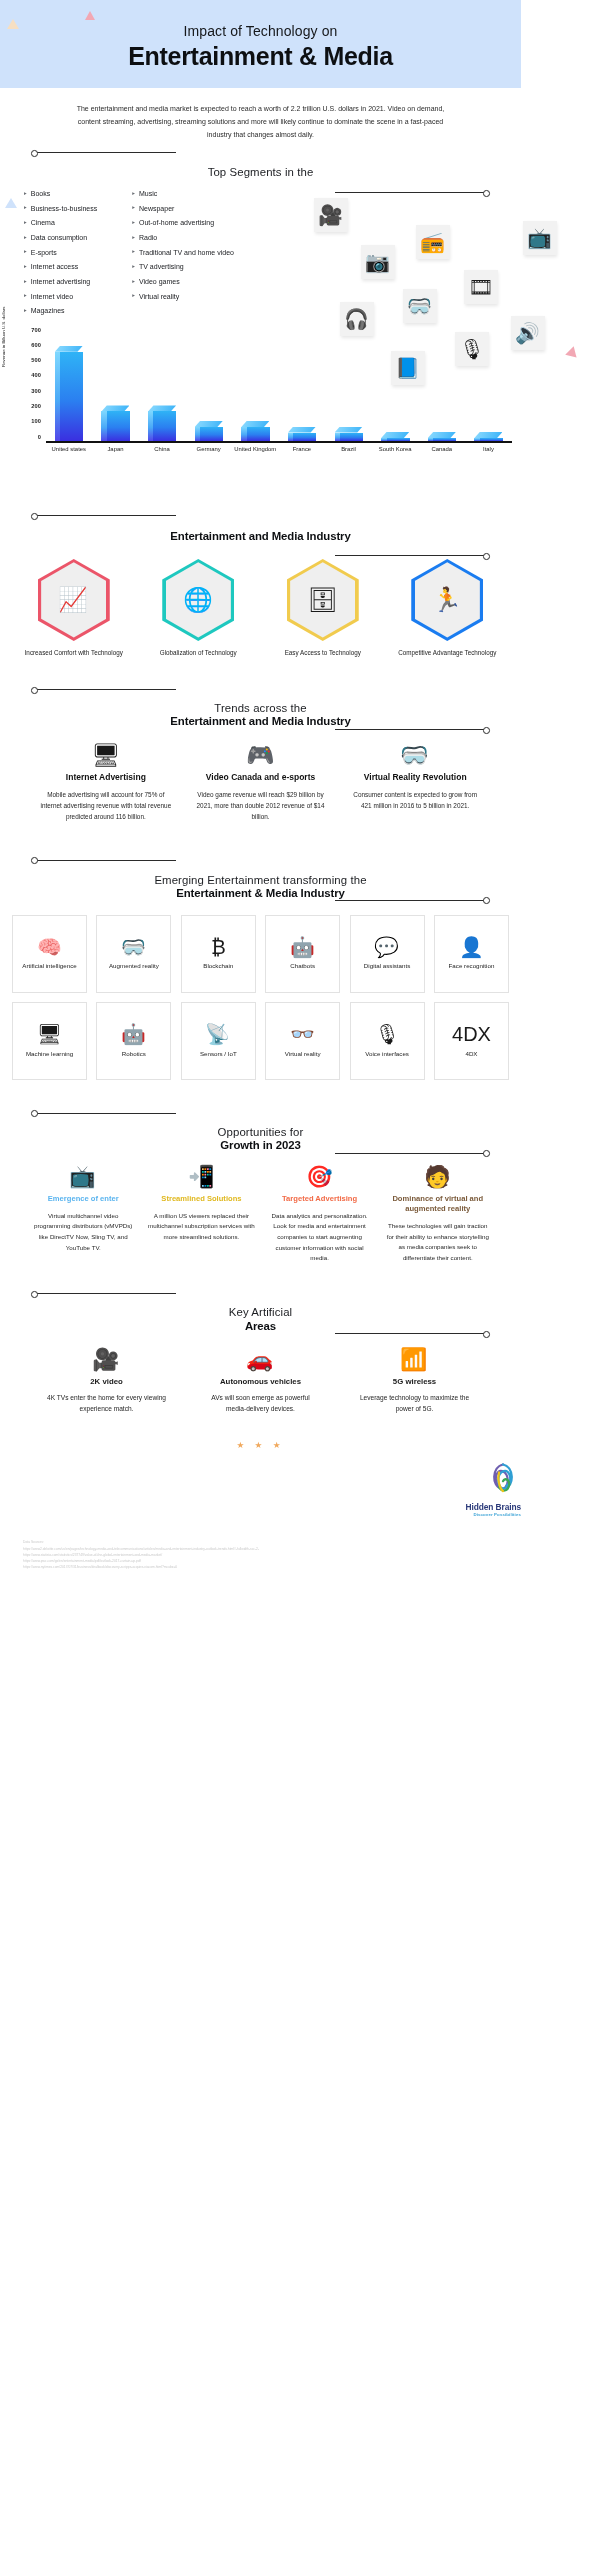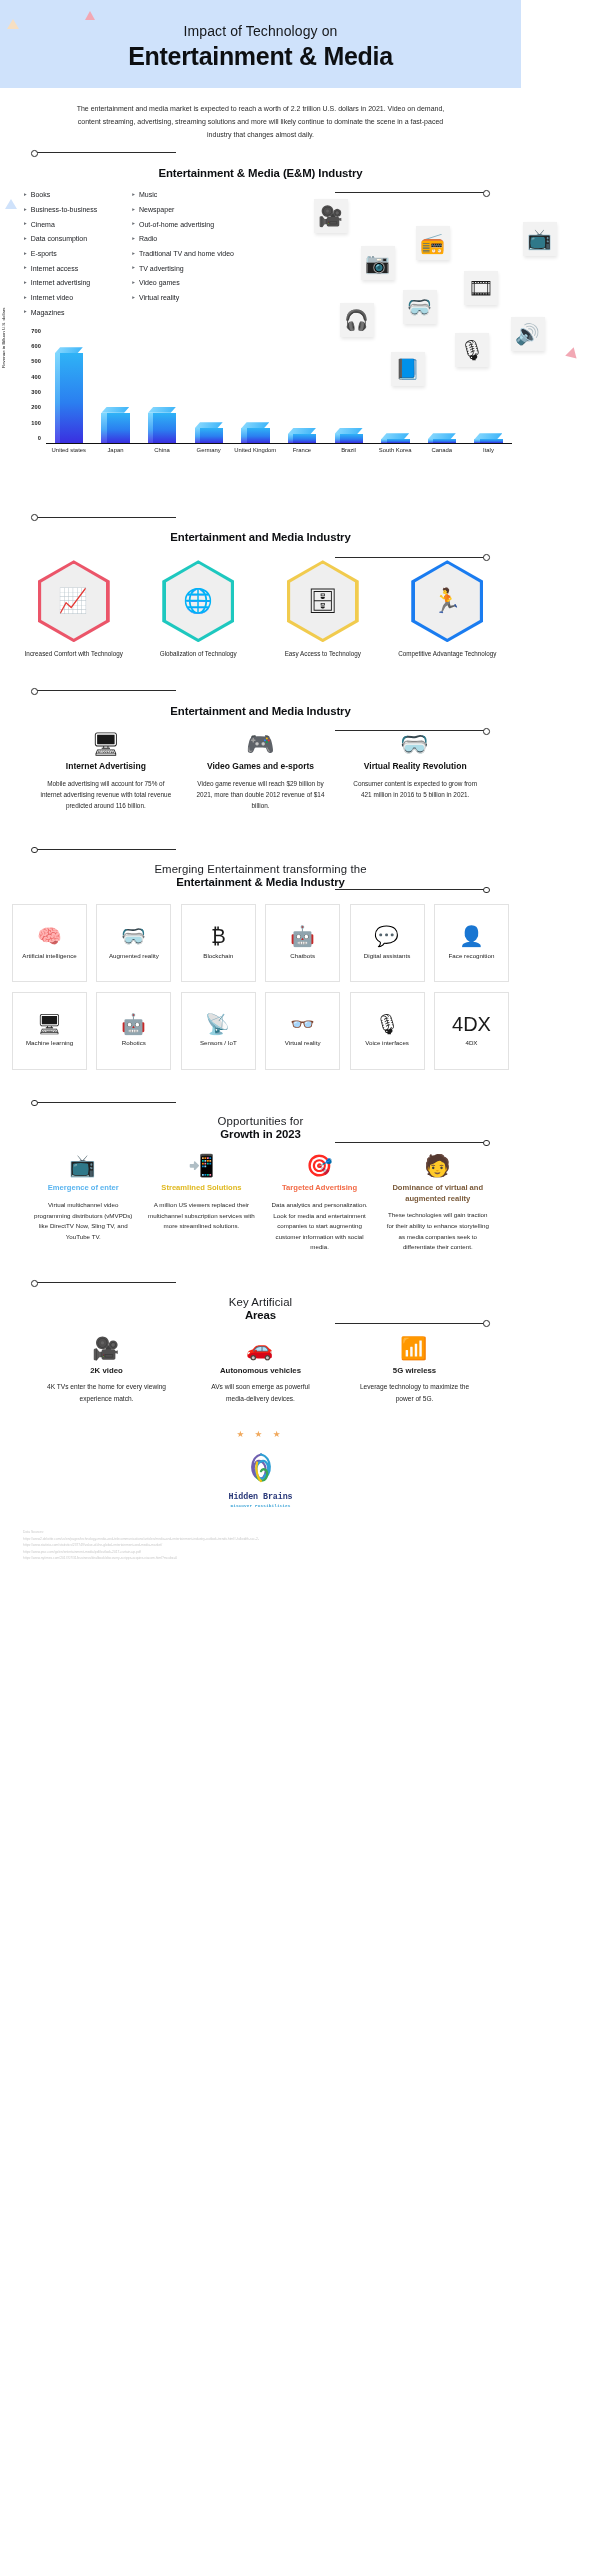--- a/index.html
+++ b/index.html
@@ -165,21 +165,21 @@
 
   
   .key-row { display: flex; justify-content: center; gap: 35px; padding: 12px 47px 16px 47px; }
   .kcol { width: 142px; text-align: center; }
   .kcol .glyph { font-size: 22px; }
   .kcol-title { font-size: 7.8px; font-weight: 700; margin-top: 6px; }
   .kcol-body { font-size: 6.6px; line-height: 1.7; color: #262626; margin-top: 6px; }
 
   
   .stars { text-align: center; padding-top: 9.4px; color: #f0a85c; font-size: 8.7px; letter-spacing: 4px; }
-  .logo-wrap { text-align: center; padding: 9.4px 0 4px 0; font-family: Liberation Mono, monospace; }
+  .logo-wrap { text-align: right; padding: 9.4px 0 4px 0; }
   .logo-name { font-size: 8.4px; font-weight: 700; color: #2b3a7a; letter-spacing: -0.1px; margin-top: 1.3px; }
   .logo-tag { font-size: 4.4px; font-weight: 700; color: #3da3d6; letter-spacing: 0.1px; margin-top: 0.7px; }
   .sources { padding: 17.4px 23px 14.8px 23px; color: #c9c9c9; font-size: 3.3px; line-height: 1.85; word-break: break-all; }
   .sources .lbl { display: block; margin-bottom: 1.3px; }
 </style>
 </head>
 <body>
 
 <div class="page">
 
@@ -191,21 +191,21 @@
     <div class="tri" style="left:597px;top:55px;border-left:4.7px solid transparent;border-right:4.7px solid transparent;border-bottom:8.7px solid #1ec8bf;"></div>
     <div class="hero-sub">Impact of Technology on</div>
     <div class="hero-title">Entertainment &amp; Media</div>
   </section>
 
   <p class="intro">The entertainment and media market is expected to reach a worth of 2.2 trillion U.S. dollars in 2021. Video on demand, content streaming, advertising, streaming  solutions and more will likely continue to dominate the scene in a fast-paced industry that changes almost daily.</p>
 
   <div class="sec-head">
     <div class="rule left"></div>
     <div class="rule right"></div>
-    <div class="t2">Entertainment &amp; Media (E&amp;M) Industry</div>
+    <div class="t1">Top Segments in the</div>
   </div>
 
   <section class="segments">
     <div class="tri" style="left:5.4px;top:14.8px;border-left:6px solid transparent;border-right:6px solid transparent;border-bottom:10.7px solid #cfe2fb;"></div>
     <div class="seg-cols">
       <div class="seg-col" id="seg-left">
           <div class="seg-item">
             <span class="caret">▸</span>
             <span>Books</span>
           </div>
@@ -448,31 +448,32 @@
           <div class="inner"></div>
           <span class="glyph">🏃</span>
         </div>
         <div class="hex-label">Competitive Advantage Technology</div>
       </div>
     </section>
 
   <div class="sec-head" style="padding-top:40px;">
     <div class="rule left" style="top:27px;"></div>
     <div class="rule right" style="top:67px;"></div>
+    <div class="t1">Trends across the</div>
     <div class="t2">Entertainment and Media Industry</div>
   </div>
   <section class="three-col" id="trends-row">
       <div class="tcol">
         <div class="glyph">🖥</div>
         <div class="tcol-title">Internet Advertising</div>
         <div class="tcol-body">Mobile advertising will account for 75% of internet advertising revenue with total revenue predicted around 116 billion.</div>
       </div>
       <div class="tcol">
         <div class="glyph">🎮</div>
-        <div class="tcol-title">Video Games and e-sports</div>
+        <div class="tcol-title">Video Canada and e-sports</div>
         <div class="tcol-body">Video game revenue will reach $29 billion by 2021, more than double 2012 revenue of $14 billion.</div>
       </div>
       <div class="tcol">
         <div class="glyph">🥽</div>
         <div class="tcol-title">Virtual Reality Revolution</div>
         <div class="tcol-body">Consumer content is expected to grow from 421 million in 2016 to 5 billion in 2021.</div>
       </div>
     </section>
 
   <div class="sec-head" style="padding-top:38px;">

